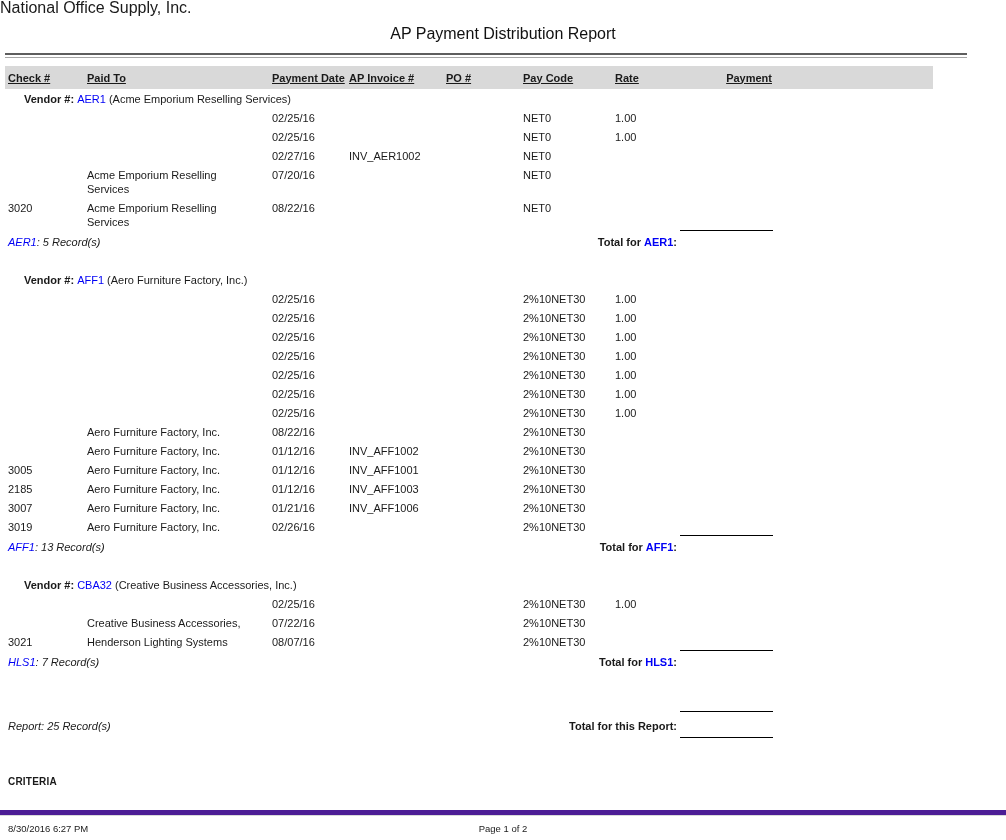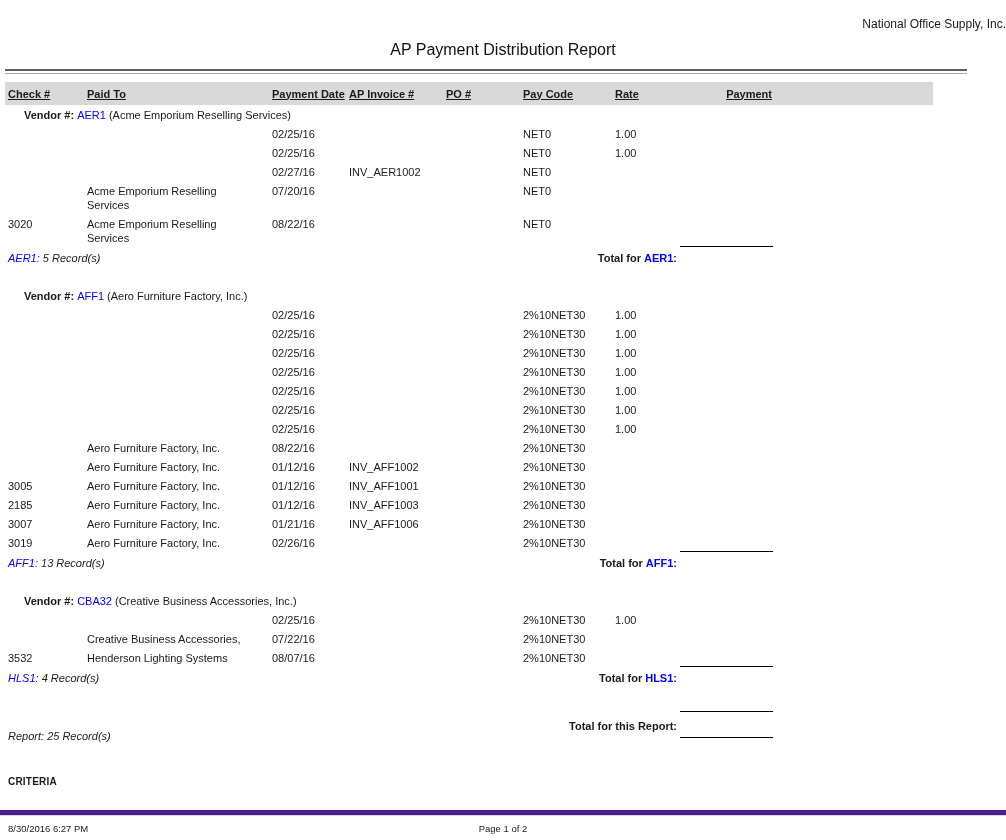--- a/index.html
+++ b/index.html
@@ -5,21 +5,21 @@
   * { box-sizing: border-box; margin: 0; padding: 0; }
   html,body { background:#ffffff; }
   .page {
     position: relative;
     width: 1006px; height: 840px;
     background: #ffffff;
     font-family: "Liberation Sans", sans-serif;
     font-size: 11px; color: #1a1a1a;
     overflow: hidden;
   }
-  .company { text-align:right; font-size:12px; line-height:16px; padding-top:16px; }
+  .company { text-align:left; font-size:16px; line-height:16px; padding-top:0; }
   .title   { text-align:center; font-size:16px; line-height:30px; margin-top:3px; color:#111; }
   .title-rule {
     margin: 4px 39px 0 5px;
     border-top: 2px solid #5e5e5e;
     border-bottom: 1px solid #a6a6a6;
     height: 5px;
   }
   .col-header {
     margin: 8px 0 0 5px; width: 928px; height: 23px;
     background: #d9d9d9;
@@ -42,21 +42,21 @@
   .vendor-code { margin-right:3px; }
   .blue { color:#0000f5; }
   .sec-footer { position:relative; height:15px; margin-bottom:24px; }
   .records { position:absolute; left:8px; top:2px; font-style:italic; }
   .sec-total { position:absolute; left:5px; top:2px; width:672px; text-align:right; font-weight:bold; }
   .sec-total .code { margin-left:3px; }
   .sec-rule { position:absolute; left:680px; top:-4px; width:93px; border-top:1px solid #000; }
   .report-total { position:absolute; left:0; top:710px; width:1006px; height:32px; }
   .rt-rule-top    { position:absolute; left:680px; top:1px;  width:93px; border-top:1px solid #000; }
   .rt-rule-bottom { position:absolute; left:680px; top:27px; width:93px; border-top:1px solid #000; }
-  .rt-records { position:absolute; left:8px; top:20px; font-style:italic; }
+  .rt-records { position:absolute; left:8px; top:10px; font-style:italic; }
   .rt-label   { position:absolute; left:5px; top:10px; width:672px; text-align:right; font-weight:bold; }
   .criteria { position:absolute; left:8px; top:776px; font-size:10px; font-weight:bold; letter-spacing:0.2px; }
   .footer { position:absolute; left:0; top:810px; width:1006px; height:30px;
             border-top:5px solid #4c1d95; box-shadow: inset 0 1px 0 #d9d9d9; font-size:9.5px; }
   .f-left   { position:absolute; left:8px;  top:8px; }
   .f-center { position:absolute; left:0; right:0; top:8px; text-align:center; }
   .f-right  { position:absolute; right:16px; top:24px; }
 </style>
 </head>
 <body>
@@ -292,32 +292,32 @@
           <div class="c-check"></div>
           <div class="c-paidto">Creative Business Accessories,</div>
           <div class="c-date">07/22/16</div>
           <div class="c-invoice"></div>
           <div class="c-po"></div>
           <div class="c-paycode">2%10NET30</div>
           <div class="c-rate"></div>
           <div class="c-payment"></div>
         </div>
         <div class="row">
-          <div class="c-check">3532</div>
+          <div class="c-check">3021</div>
           <div class="c-paidto">Henderson Lighting Systems</div>
           <div class="c-date">08/07/16</div>
           <div class="c-invoice"></div>
           <div class="c-po"></div>
           <div class="c-paycode">2%10NET30</div>
           <div class="c-rate"></div>
           <div class="c-payment"></div>
         </div>
         <div class="sec-footer">
           <div class="sec-rule"></div>
-          <span class="records"><span class="blue">HLS1</span><span>: 4 Record(s)</span></span>
+          <span class="records"><span class="blue">HLS1</span><span>: 7 Record(s)</span></span>
           <span class="sec-total"><span>Total for</span><span class="blue code">HLS1</span><span>:</span></span>
         </div>
       </div>
     </div>
 
   <div class="report-total">
     <div class="rt-rule-top"></div>
     <span class="rt-records">Report: 25 Record(s)</span>
     <span class="rt-label">Total for this Report:</span>
     <div class="rt-rule-bottom"></div>

